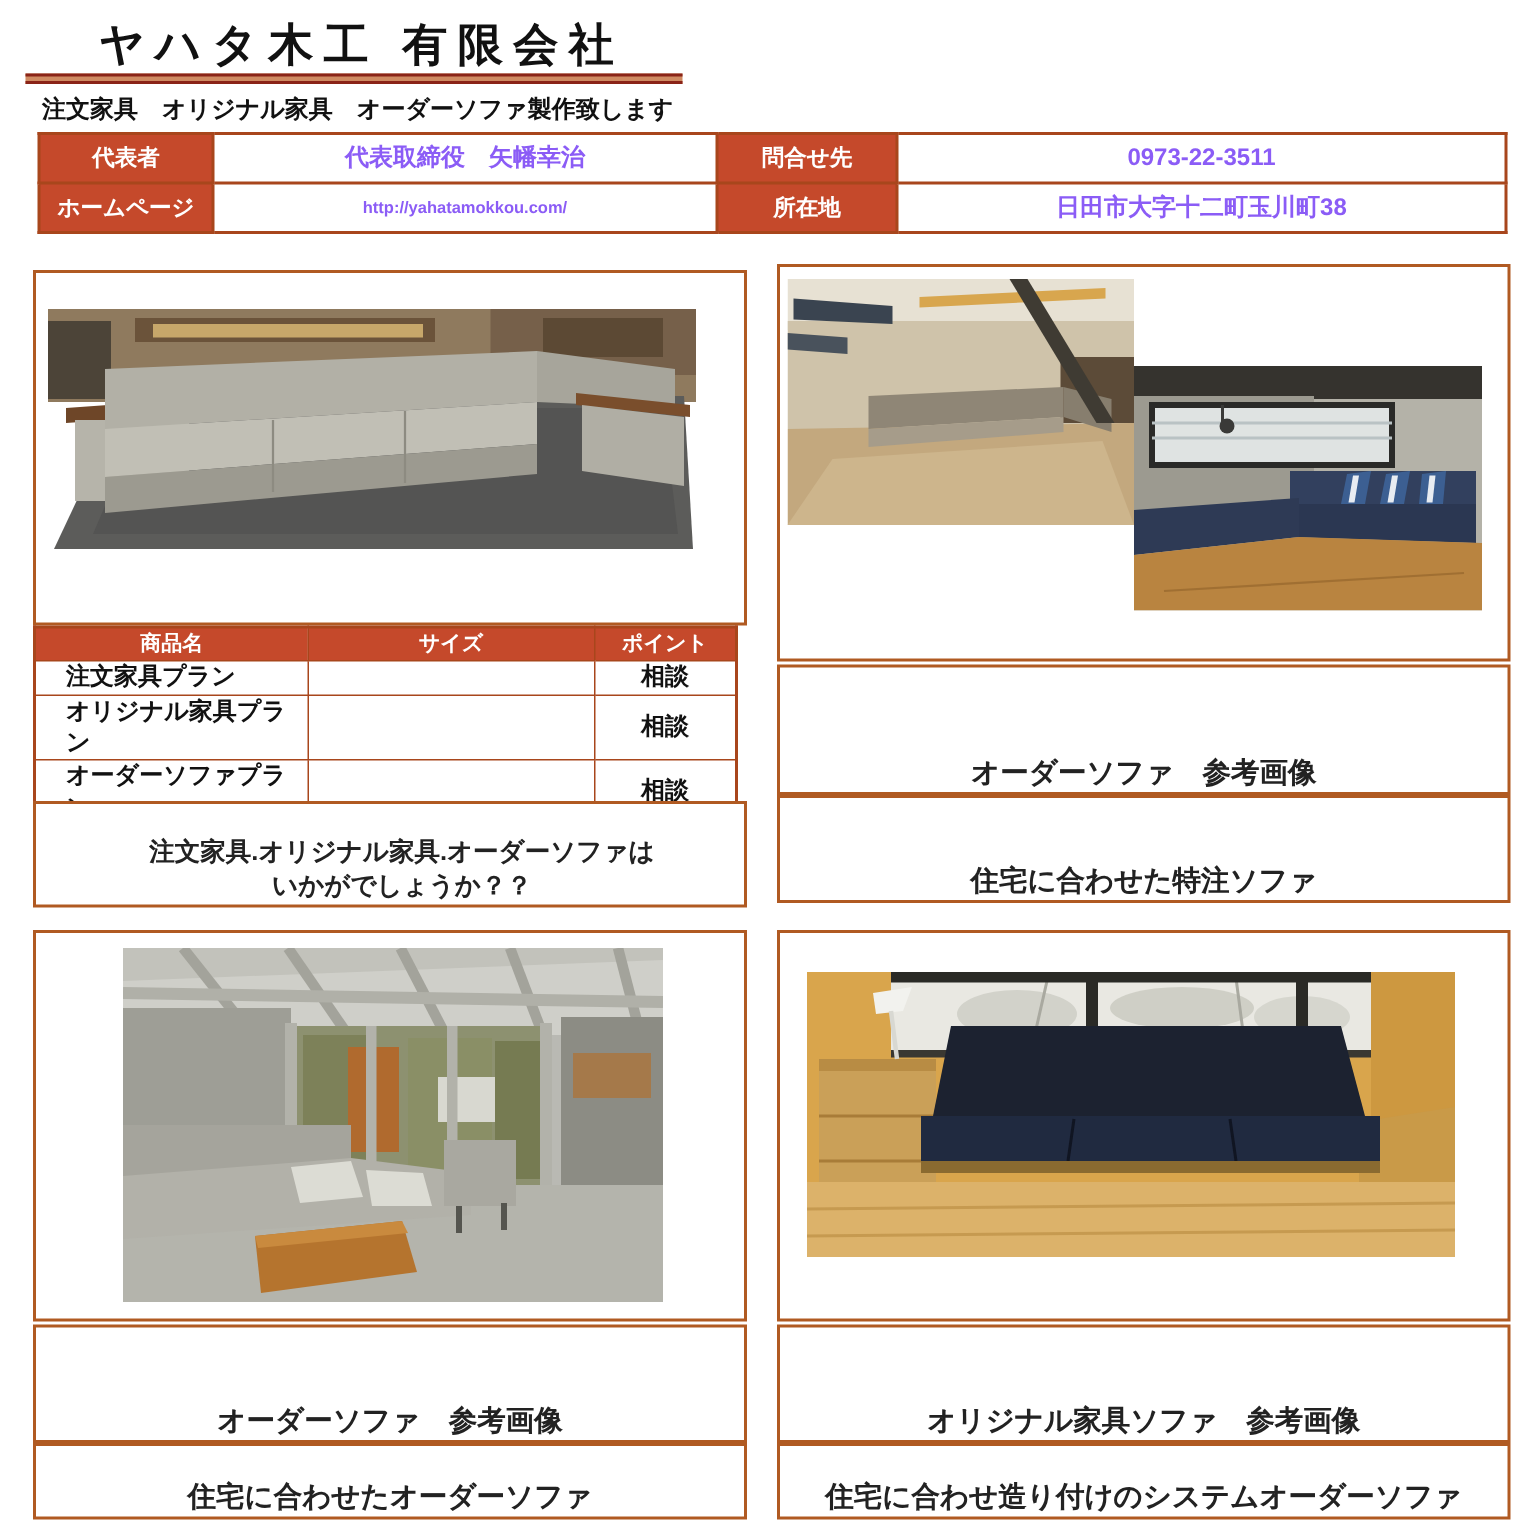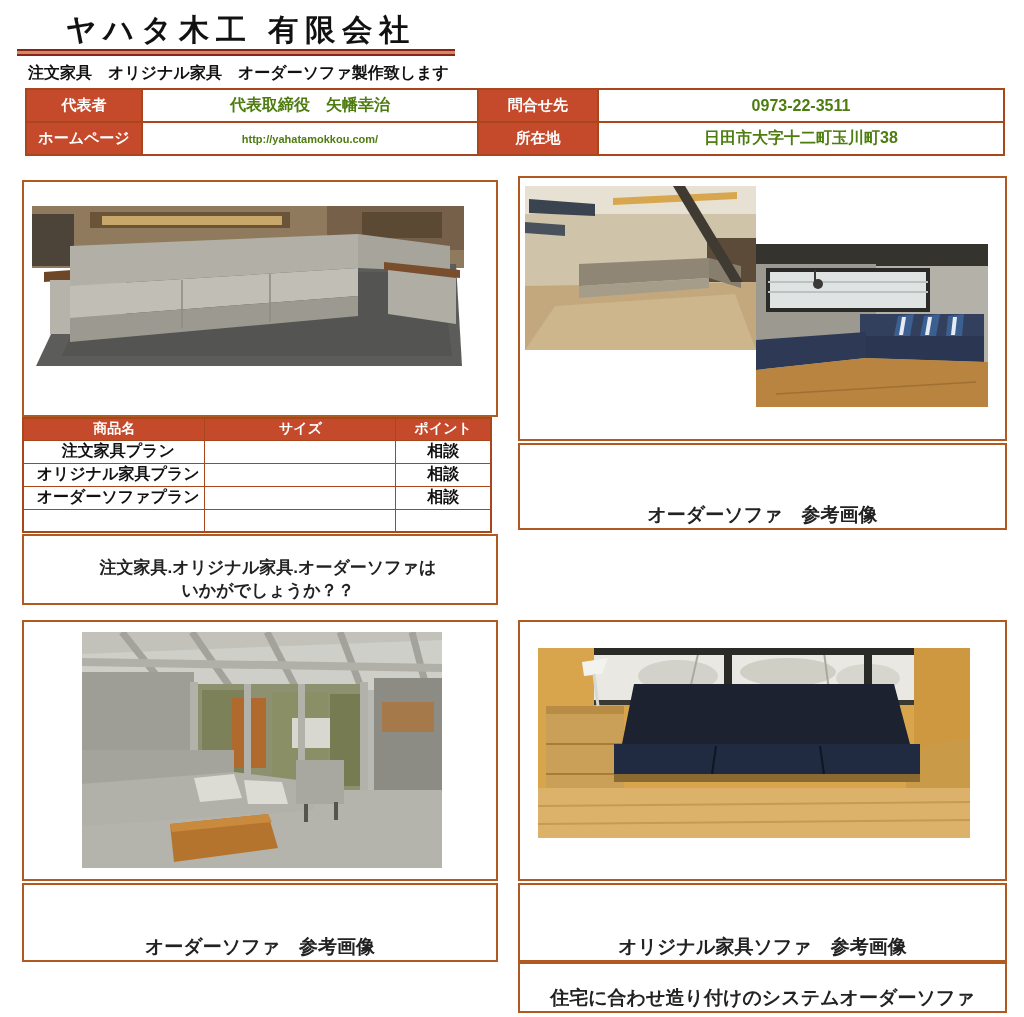--- a/index.html
+++ b/index.html
@@ -12,38 +12,38 @@
            font-size:30px; font-weight:bold; letter-spacing:7px; color:#111; }
   .title-rule { position:absolute; left:17px; top:49px; width:438px; height:7px;
                 border-top:2px solid #8a2418; border-bottom:2px solid #8a2418; background:#cf8a62; }
   .subtitle { position:absolute; left:28px; top:63px; font-size:16px; font-weight:bold; color:#111; }
 
   
   .info-table { position:absolute; left:25px; top:88px; width:980px; border-collapse:collapse; }
   .info-table td { border:2px solid #a8461c; height:33px; font-weight:bold; font-size:16px; text-align:center; }
   .info-table td.lbl { background:#c5492b; color:#ffffff; width:116px; font-size:15px; }
   .info-table td.lbl2 { width:120px; }
-  .info-table td.val { background:#ffffff; color:#4d7c0f;margin-top:36px; }
+  .info-table td.val { background:#ffffff; color:#8b5cf6;margin-top:36px; }
   .info-table td.url { font-size:11px; }
 
   
   .panel { position:absolute; background:#ffffff; border:2px solid #b05a22; }
   .caption-box { position:absolute; background:#ffffff; border:2px solid #b05a22;
                  display:flex; align-items:center; justify-content:flex-end; flex-direction:column;
                  font-weight:bold; color:#222; text-align:center; }
   .photo { position:absolute; }
   .photo svg { display:block; width:100%; height:100%; }
 
   
   .product-table { position:absolute; left:22px; top:417px; width:470px; border-collapse:collapse; }
   .product-table th { background:#c5492b; color:#ffffff; font-size:14px; font-weight:bold;
                       border:1px solid #a8461c; height:22px; }
   .product-table td { border:1px solid #a8461c; height:23px; font-size:16px; font-weight:bold; color:#111;
                       background:#fff; }
-  .product-table td.name { text-align:center; padding-left:8px; }
+  .product-table td.name { text-align:left; padding-left:20px; }
   .product-table td.point { text-align:center; }
   .product-table { border:2px solid #a8461c; }
 
   .cap-lg { font-size:19px; }
   .cap-md { font-size:17px; line-height:1.35;padding-left:16px; }
 </style>
 </head>
 <body>
 
 <div id="page">
@@ -177,20 +177,23 @@
 
         <polygon points="0,126 110,114 232,118 232,163 0,163" fill="#b98440"></polygon>
         <line x1="20" y1="150" x2="220" y2="138" stroke="#a06f32" stroke-width="1.5"></line>
       </svg>
     </div>
   </div>
 
   <div class="caption-box cap-lg" style="left:518px; top:443px; width:489px; height:87px;">
     <div>オーダーソファ　参考画像</div>
   </div>
+  <div class="caption-box cap-lg" style="left:518px; top:530px; width:489px; height:72px;">
+    <div>住宅に合わせた特注ソファ</div>
+  </div>
 
   <div class="panel" style="left:22px; top:620px; width:476px; height:261px;">
     <div class="photo" style="left:58px; top:10px; width:360px; height:236px;">
       <svg viewBox="0 0 360 236" preserveAspectRatio="none">
         <rect x="0" y="0" width="360" height="236" fill="#b9b9b3"></rect>
 
         <rect x="0" y="0" width="360" height="58" fill="#cfcfc9"></rect>
         <polygon points="0,0 360,0 360,8 0,22" fill="#c2c2bb"></polygon>
         <line x1="40" y1="0" x2="86" y2="58" stroke="#a3a39b" stroke-width="7"></line>
         <line x1="110" y1="0" x2="150" y2="58" stroke="#a3a39b" stroke-width="7"></line>
@@ -227,20 +230,23 @@
 
         <polygon points="88,192 186,182 196,216 92,230" fill="#b5742e"></polygon>
         <polygon points="88,192 186,182 190,190 90,200" fill="#c98a3e"></polygon>
       </svg>
     </div>
   </div>
 
   <div class="caption-box cap-lg" style="left:22px; top:883px; width:476px; height:79px;">
     <div>オーダーソファ　参考画像</div>
   </div>
+  <div class="caption-box cap-lg" style="left:22px; top:962px; width:476px; height:51px;">
+    <div>住宅に合わせたオーダーソファ</div>
+  </div>
 
   <div class="panel" style="left:518px; top:620px; width:489px; height:261px;">
     <div class="photo" style="left:18px; top:26px; width:432px; height:190px;">
       <svg viewBox="0 0 432 190" preserveAspectRatio="none">
         <rect x="0" y="0" width="432" height="190" fill="#d9a54c"></rect>
 
         <rect x="56" y="0" width="320" height="56" fill="#e9e8e2"></rect>
         <ellipse cx="140" cy="28" rx="40" ry="16" fill="#d2d2ca"></ellipse>
         <ellipse cx="250" cy="24" rx="48" ry="14" fill="#cfcfc6"></ellipse>
         <ellipse cx="330" cy="30" rx="32" ry="14" fill="#d6d6ce"></ellipse>

